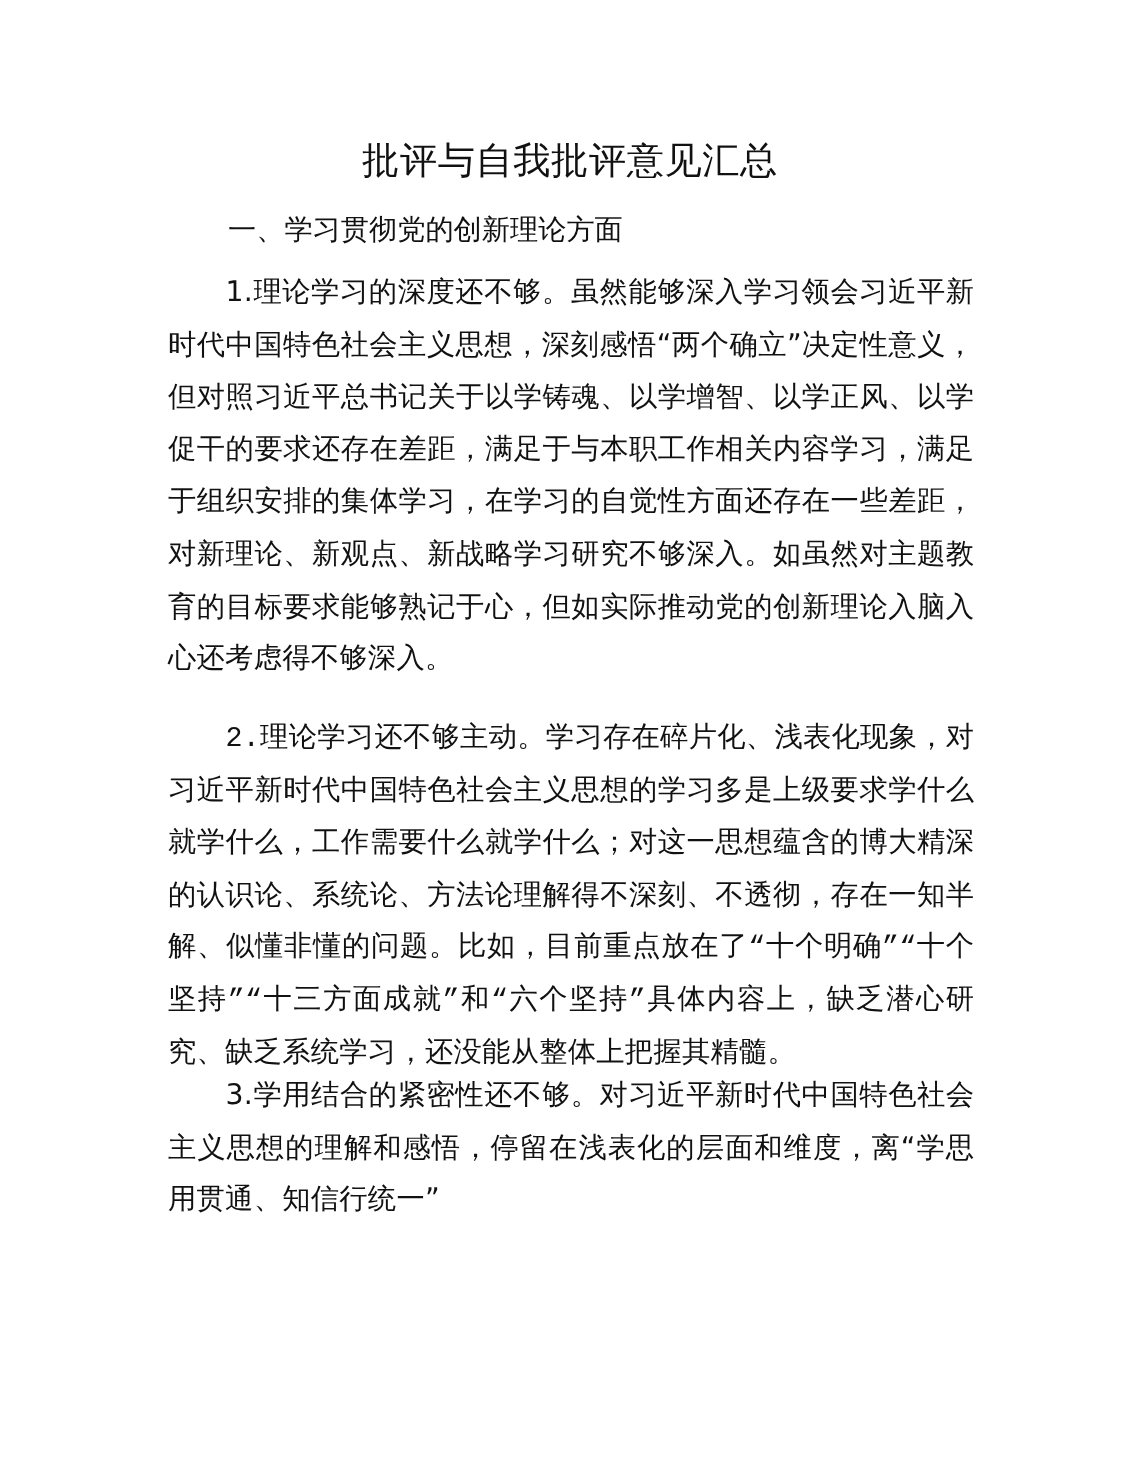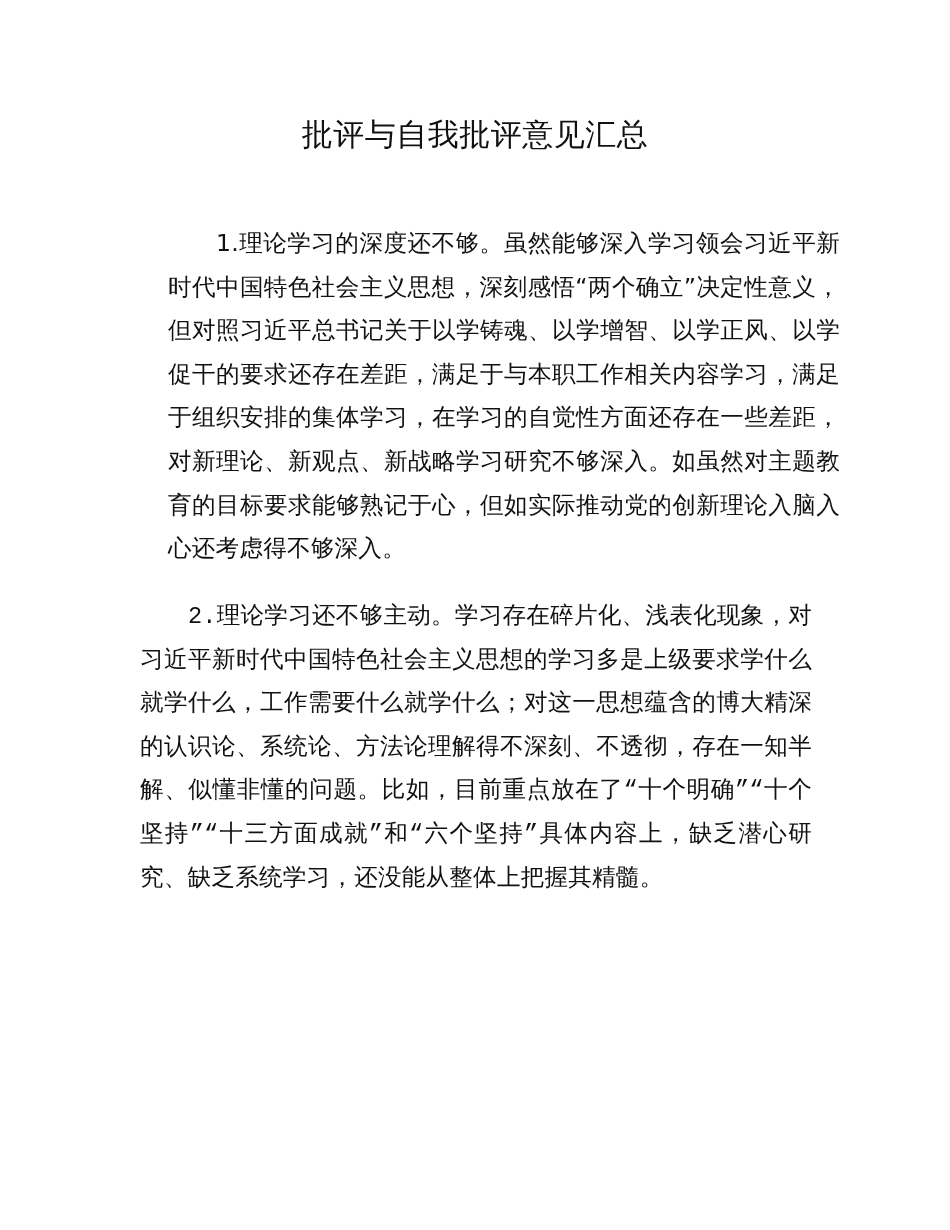--- a/index.html
+++ b/index.html
@@ -17,24 +17,26 @@
   .heading {
     position: absolute; left: 190px; top: 171px;
     font-size: 23.5px; line-height: 40px; color: #111;
   }
   .para {
     position: absolute; left: 140px; width: 672px;
     font-size: 23.6px; line-height: 43.6px; color: #111;
     text-indent: 48px; text-align: justify; text-align-last: left;
     letter-spacing: 0.2px; margin: 0;
   }
-  .p1 { top: 222px; margin-left: 28px; }
+  .p1 { top: 222px; }
   .p2 { top: 595px; font-family: Liberation Mono, monospace; }
   .p3 { top: 891px; }
 </style>
 </head>
 <body>
 
 <div class="page">
   <div class="title">批评与自我批评意见汇总</div>
+  <div class="heading">一、学习贯彻党的创新理论方面</div>
   <p class="para p1">1.理论学习的深度还不够。虽然能够深入学习领会习近平新时代中国特色社会主义思想，深刻感悟“两个确立”决定性意义，但对照习近平总书记关于以学铸魂、以学增智、以学正风、以学促干的要求还存在差距，满足于与本职工作相关内容学习，满足于组织安排的集体学习，在学习的自觉性方面还存在一些差距，对新理论、新观点、新战略学习研究不够深入。如虽然对主题教育的目标要求能够熟记于心，但如实际推动党的创新理论入脑入心还考虑得不够深入。</p>
   <p class="para p2">2.理论学习还不够主动。学习存在碎片化、浅表化现象，对习近平新时代中国特色社会主义思想的学习多是上级要求学什么就学什么，工作需要什么就学什么；对这一思想蕴含的博大精深的认识论、系统论、方法论理解得不深刻、不透彻，存在一知半解、似懂非懂的问题。比如，目前重点放在了“十个明确”“十个坚持”“十三方面成就”和“六个坚持”具体内容上，缺乏潜心研究、缺乏系统学习，还没能从整体上把握其精髓。</p>
+  <p class="para p3">3.学用结合的紧密性还不够。对习近平新时代中国特色社会主义思想的理解和感悟，停留在浅表化的层面和维度，离“学思用贯通、知信行统一”</p>
 </div>
 
 </body></html>

